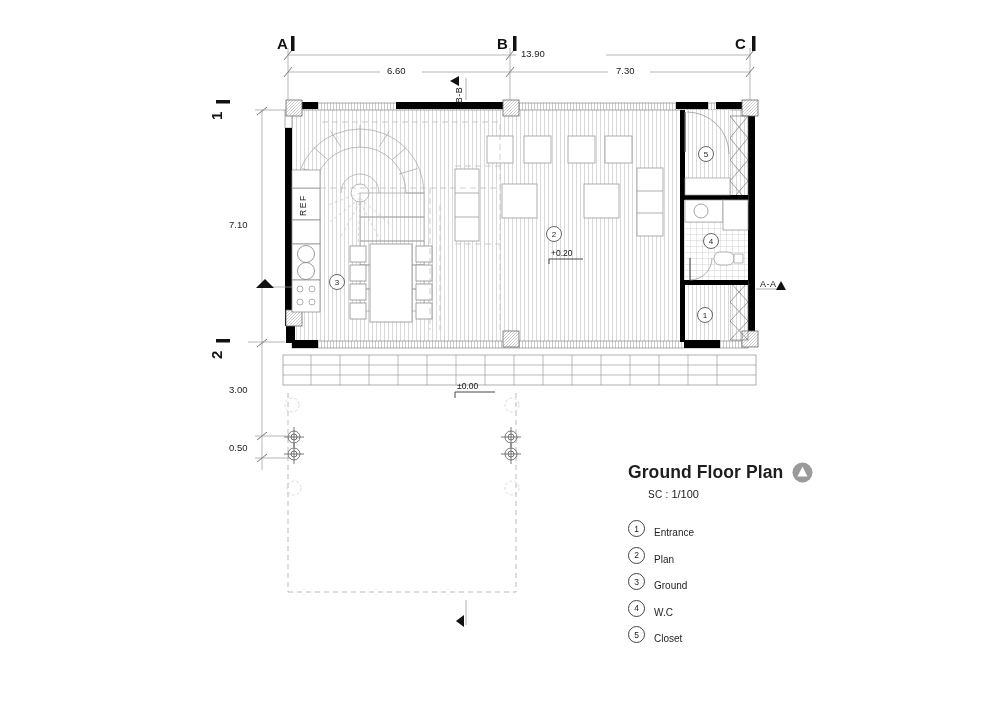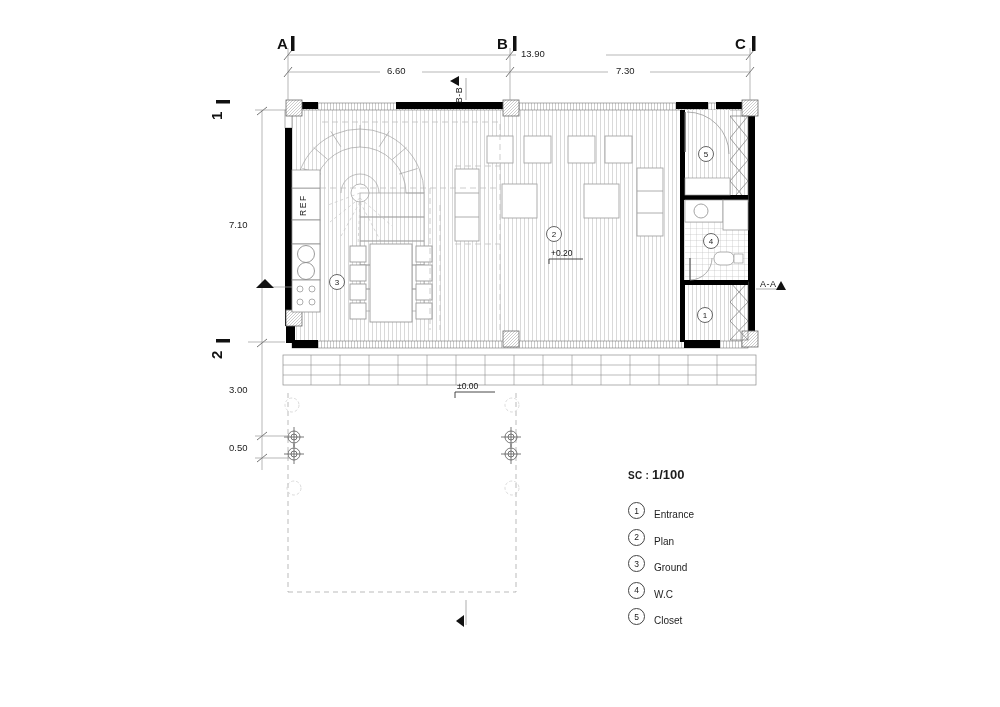--- a/index.html
+++ b/index.html
@@ -12,22 +12,22 @@
   .gridlbl{font-size:15px;font-weight:700;fill:#111;font-family:"Liberation Sans",sans-serif;}
   .secttxt{font-size:9px;fill:#111;font-family:"Liberation Sans",sans-serif;letter-spacing:.5px;}
   .roomnum{font-size:8px;fill:#222;font-family:"Liberation Sans",sans-serif;text-anchor:middle;}
   .lvltxt{font-size:8.5px;fill:#111;font-family:"Liberation Sans",sans-serif;}
   .reftxt{font-size:8.5px;fill:#222;font-family:"Liberation Sans",sans-serif;letter-spacing:1.6px;}
   .title-wrap{left:628px;top:462px;width:340px;}
   .title-row{display:flex;align-items:center;gap:9px;}
   .title-txt{font-size:17.5px;font-weight:600;color:#1d1d1d;letter-spacing:.1px;}
   .north{width:21px;height:21px;flex:0 0 auto;}
   .scale-row{margin-top:5px;font-size:10px;color:#1d1d1d;}
-  .scale-lbl{font-weight:700;letter-spacing:.3px;}
-  .scale-val{font-weight:700;font-size:13px;}
+  .scale-lbl{font-weight:400;letter-spacing:.3px;margin-left:20px;}
+  .scale-val{font-weight:400;font-size:11px;}
   .legend{margin-top:19px;display:flex;flex-direction:column;gap:7.5px;}
   .leg-item{display:flex;align-items:center;gap:9px;}
   .leg-num{width:15px;height:15px;border:1px solid #444;border-radius:50%;
            font-size:8.5px;display:flex;align-items:center;justify-content:center;color:#222;}
   .leg-lbl{font-size:10px;color:#1d1d1d;margin-top:8px;}
 </style>
 </head>
 <body>
 
 <div id="stage">
@@ -373,20 +373,27 @@
       <circle cx="706" cy="154" r="7.5" fill="#ffffff" stroke="#555" stroke-width="0.9"></circle>
       <text class="roomnum" x="706" y="157">5</text>
       <circle cx="711" cy="241" r="7.5" fill="#ffffff" stroke="#555" stroke-width="0.9"></circle>
       <text class="roomnum" x="711" y="244">4</text>
       <circle cx="705" cy="315" r="7.5" fill="#ffffff" stroke="#555" stroke-width="0.9"></circle>
       <text class="roomnum" x="705" y="318">1</text>
     </g>
   </svg>
 
   <div class="abs title-wrap">
+    <div class="title-row">
+      <span class="title-txt">Ground Floor Plan</span>
+      <svg class="north" viewBox="0 0 21 21">
+        <circle cx="10.5" cy="10.5" r="10" fill="#9a9a9a"></circle>
+        <polygon points="10.5,4.5 15.5,14.5 5.5,14.5" fill="#ffffff"></polygon>
+      </svg>
+    </div>
     <div class="scale-row">
       <span class="scale-lbl">SC :</span>
       <span class="scale-val">1/100</span>
     </div>
 
     <div class="legend">
       <div class="leg-item">
         <span class="leg-num">1</span>
         <span class="leg-lbl">Entrance</span>
       </div>

